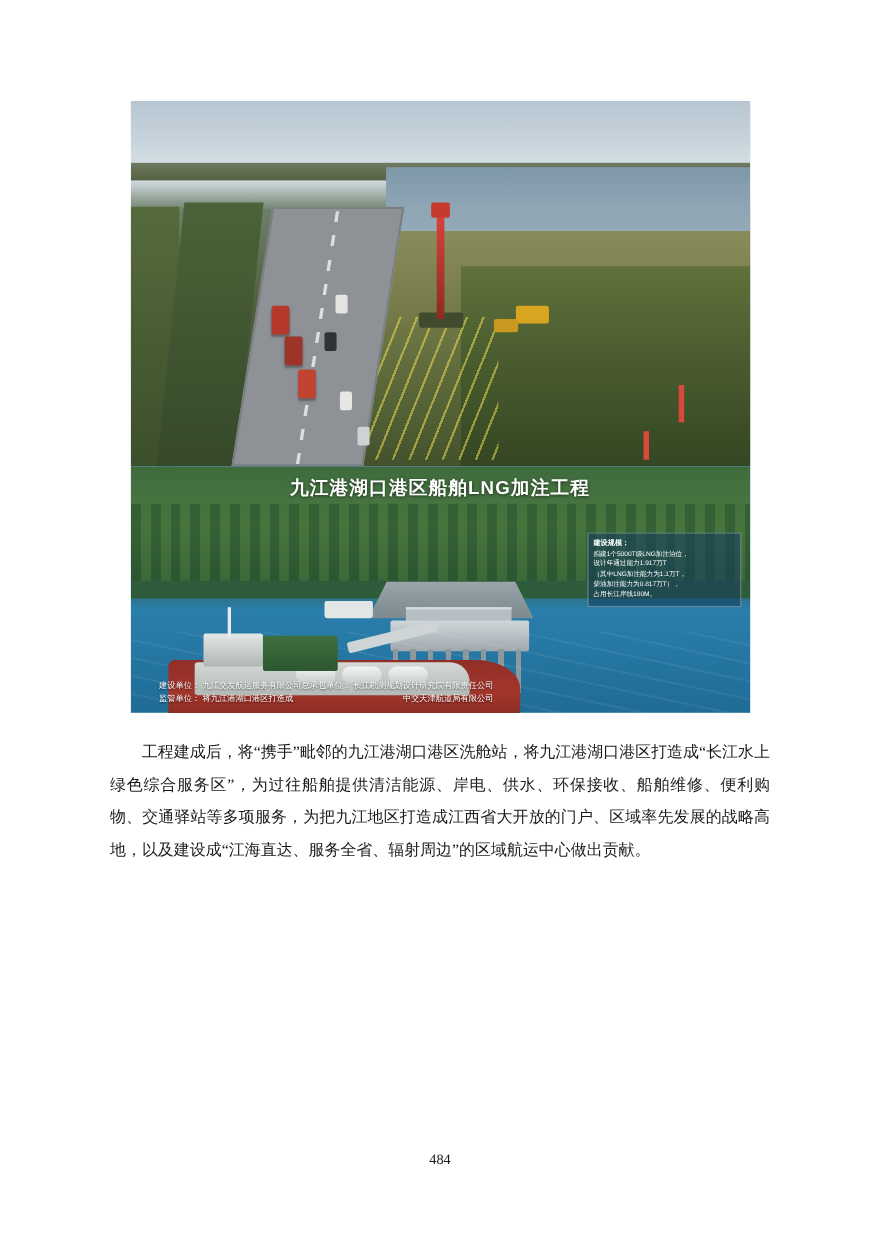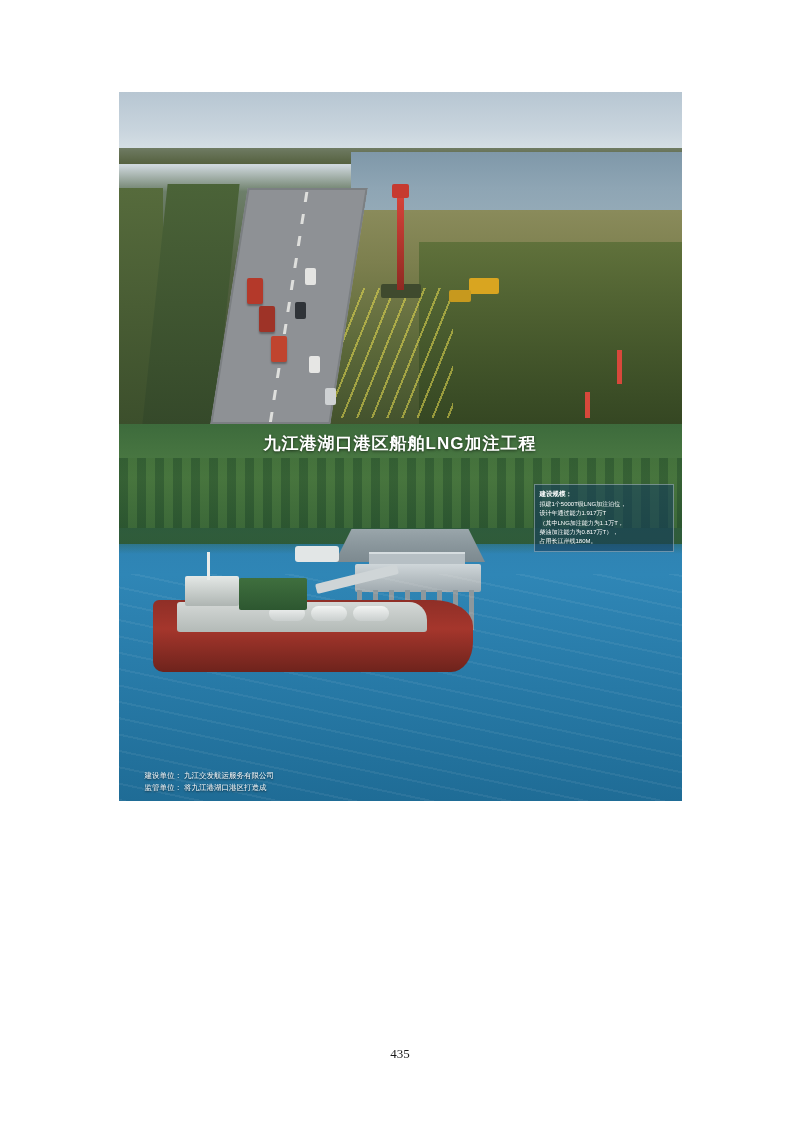--- a/index.html
+++ b/index.html
@@ -164,21 +164,21 @@
   .fig1 .flag.f2 { left: 466px; top: 300px; height: 26px; }
   .fig1 .markers {
     position: absolute;
     left: 214px; top: 196px;
     width: 120px; height: 130px;
     background: repeating-linear-gradient(112deg, rgba(230,220,80,.55) 0 2px, transparent 2px 14px);
   }
 
   
   .fig2 {
-    height: 377px;
+    height: 224px;
     background: linear-gradient(#2c76a8 0%, #2f86b6 40%, #1f6c96 100%);
   }
   .fig2 .bank {
     position: absolute;
     left: 0; top: 0; right: 0;
     height: 120px;
     background: linear-gradient(#3d6b3c 0%, #4e7c44 45%, #2f5b37 100%);
   }
   .fig2 .bank:after {
     content: "";
@@ -416,21 +416,28 @@
         <div>（其中LNG加注能力为1.1万T，</div>
         <div>柴油加注能力为0.817万T），</div>
         <div>占用长江岸线180M。</div>
       </div>
 
       <div class="credits">
         <div class="col left">
           <div>建设单位： 九江交发航运服务有限公司</div>
           <div>监管单位： 将九江港湖口港区打造成</div>
         </div>
+        <div class="col right">
+          <div>总承包单位： 长江勘测规划设计研究院有限责任公司</div>
+          <div>中交天津航道局有限公司</div>
+        </div>
       </div>
     </div>
 
+    <div class="body-text">
+      <p>工程建成后，将“携手”毗邻的九江港湖口港区洗舱站，将九江港湖口港区打造成“长江水上绿色综合服务区”，为过往船舶提供清洁能源、岸电、供水、环保接收、船舶维修、便利购物、交通驿站等多项服务，为把九江地区打造成江西省大开放的门户、区域率先发展的战略高地，以及建设成“江海直达、服务全省、辐射周边”的区域航运中心做出贡献。</p>
+    </div>
 
   </div>
 
-  <div class="page-number">435</div>
+  <div class="page-number">484</div>
 
 </div>
 
 </body></html>

